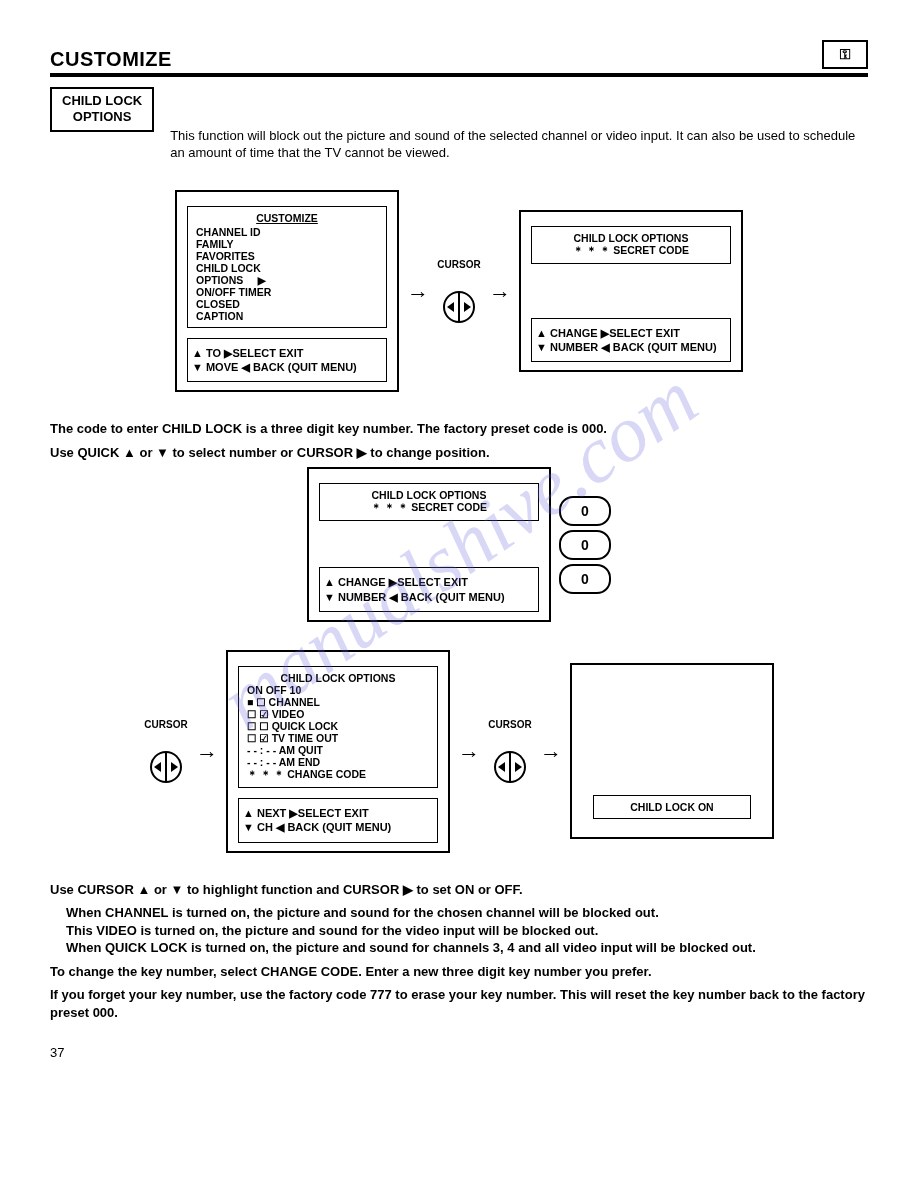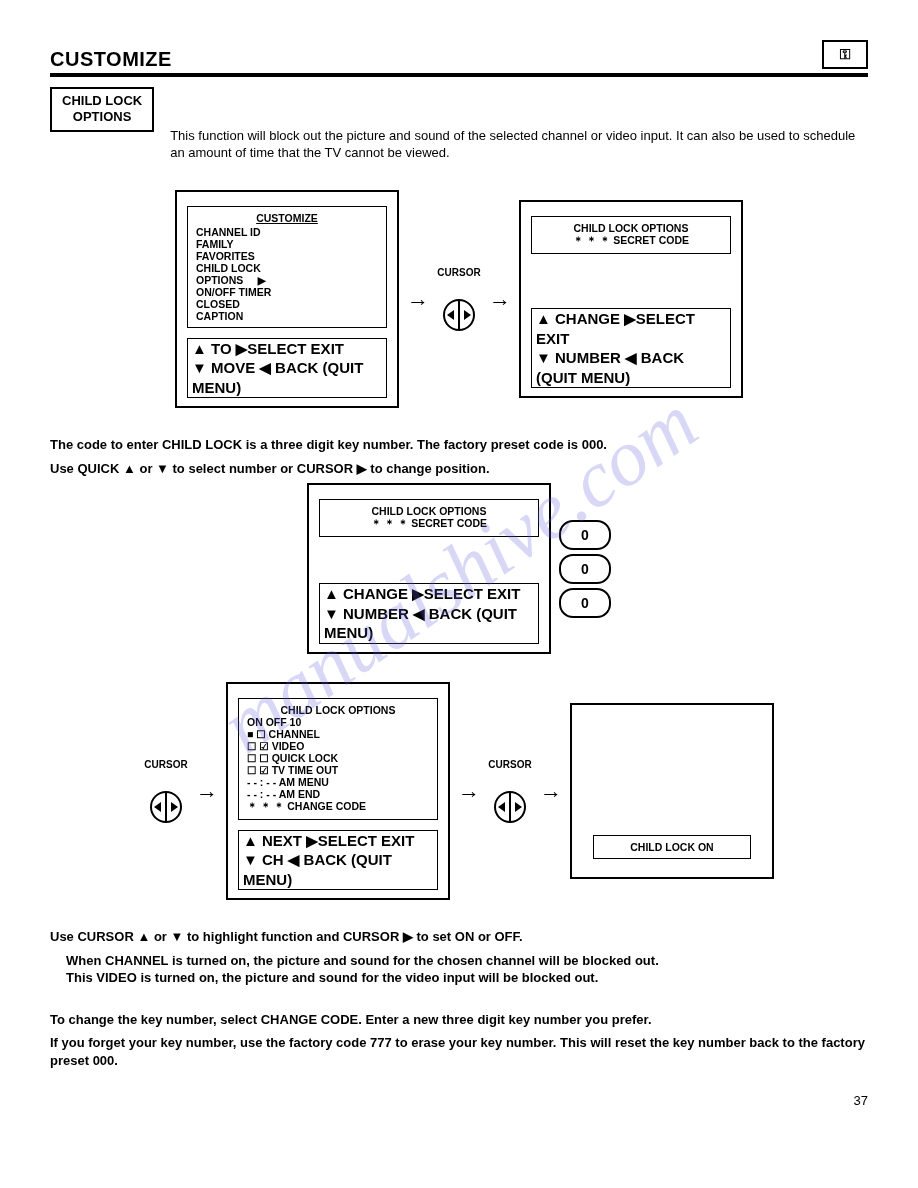--- a/index.html
+++ b/index.html
@@ -31,30 +31,30 @@
   h1 { font-size:20px; font-weight:bold; margin:0 0 2px 0; letter-spacing:0.5px; }
   .thick-rule { border:0; border-top:4px solid #000; margin:0 0 10px 0; }
   .intro-row { display:flex; align-items:flex-start; gap:16px; margin-bottom:28px; }
   .label-box { border:2px solid #000; padding:4px 10px; font-weight:bold; font-size:13px; text-align:center; line-height:1.25; }
   .desc { font-size:13px; line-height:1.3; flex:1;margin-top:41px; }
   .diagram-row { display:flex; align-items:center; justify-content:center; gap:8px; margin-bottom:28px; }
   .screen-box { border:2px solid #000; padding:14px 10px 8px 10px; width:200px; text-align:center; }
   .inner-box { border:1.5px solid #000; padding:5px 8px; font-size:10.5px; font-weight:bold; text-align:left; margin-bottom:10px; }
   .inner-box.center { text-align:center; }
   .menu-title { text-decoration:underline; display:block; text-align:center; margin-bottom:2px; }
-  .footer-bar { border:1.5px solid #000; font-size:15px; font-weight:bold; padding:0 4px; line-height:1.3; text-align:left; }
+  .footer-bar { border:1.5px solid #000; font-size:11px; font-weight:bold; padding:7px 4px; line-height:1.3; text-align:left; }
   .cursor-group { display:flex; flex-direction:column; align-items:center; gap:20px; }
   .cursor-label { font-size:10px; font-weight:bold; }
   .cursor-svg { width:44px; height:34px; }
   .arrow { font-size:22px; font-weight:bold; }
   .body-text { font-size:13px; line-height:1.35; margin:6px 0;font-weight:bold; }
   .indent { margin-left:16px; }
   .pill-stack { display:flex; flex-direction:column; gap:4px; }
   .pill { border:2px solid #000; border-radius:14px; width:48px; height:26px; display:flex; align-items:center; justify-content:center; font-size:14px; font-weight:bold; }
-  .page-num { text-align:right; font-size:13px; margin-top:24px; }
+  .page-num { text-align:left; font-size:13px; margin-top:24px; }
   .connector { stroke:#000; stroke-width:2; fill:none; }
 </style>
 </head>
 <body>
 
 <div class="watermark">manualshive.com</div>
 
 <div class="header-row">
   <h1>CUSTOMIZE</h1>
   <div class="key-icon-box">⚿</div>
@@ -150,21 +150,21 @@
   <span class="arrow">→</span>
 
   <div class="screen-box" style="width:200px">
     <div class="inner-box" style="text-align:left">
       <div style="text-align:center"><b>CHILD LOCK OPTIONS</b></div>
       <span>ON  OFF                           10</span><br>
       <b>■    ☐  CHANNEL</b><br>
       <span>☐    ☑  VIDEO</span><br>
       <span>☐    ☐  QUICK LOCK</span><br>
       <span>☐    ☑  TV TIME OUT</span><br>
-      <span>- - : - -        AM MENU</span><br>
+      <span>- - : - -        AM QUIT</span><br>
       <span>- - : - -        AM END</span><br>
       <span>＊ ＊ ＊  CHANGE CODE</span>
     </div>
     <div class="footer-bar">
       <span>▲  NEXT    ▶SELECT      EXIT</span><br>
       <span>▼   CH      ◀ BACK   (QUIT MENU)</span>
     </div>
   </div>
 
   <span class="arrow">→</span>
@@ -186,19 +186,19 @@
       <b>CHILD LOCK ON</b>
     </div>
   </div>
 </div>
 
 <p class="body-text">Use CURSOR ▲ or ▼ to highlight function and CURSOR ▶  to set ON or OFF.</p>
 
 <div class="body-text indent">
   <span>When CHANNEL is turned on, the picture and sound for the chosen channel will be blocked out.</span><br>
   <span>This VIDEO is turned on, the picture and sound for the video input will be blocked out.</span><br>
-  <br>
+  <span>When QUICK LOCK is turned on, the picture and sound for channels 3, 4 and all video input will be blocked out.</span><br>
 </div>
 
 <p class="body-text">To change the key number, select CHANGE CODE.  Enter a new three digit key number you prefer.</p>
 <p class="body-text">If you forget your key number, use the factory code 777 to erase your key number. This will reset the key number back to the factory preset 000.</p>
 
 <div class="page-num">37</div>
 
 </body></html>

